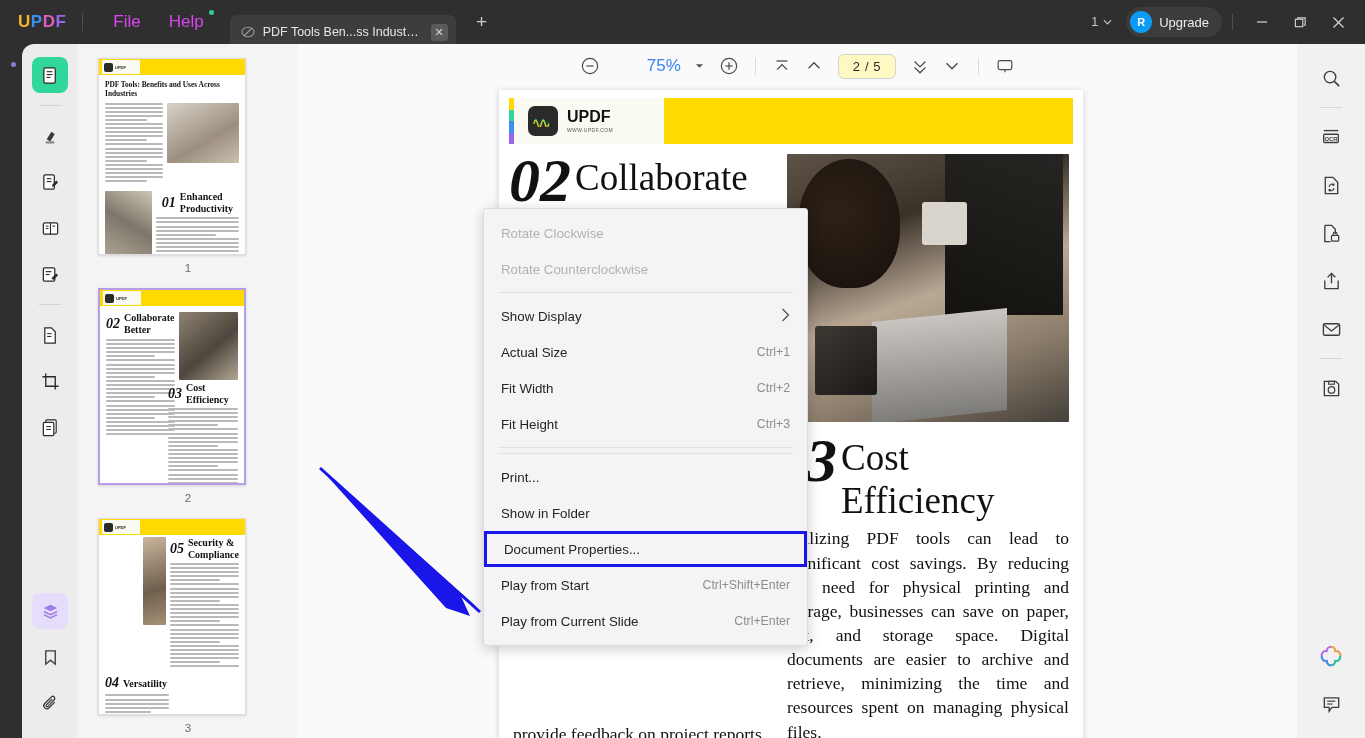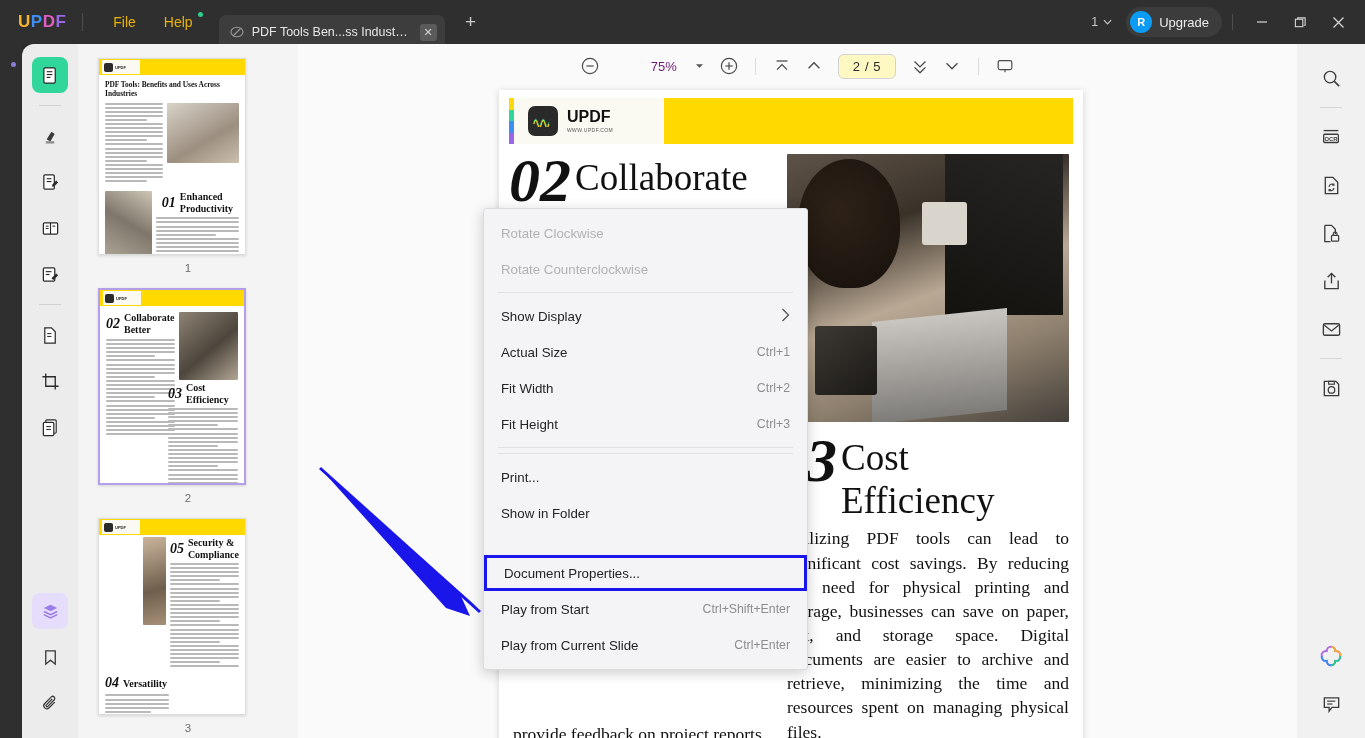--- a/index.html
+++ b/index.html
@@ -19,21 +19,21 @@
   .logo {
     margin-left: 18px; font-size: 17px; font-weight: bold; letter-spacing: .5px;
     display: flex;
   }
   .logo span:nth-child(1){ color:#f5b52a; }
   .logo span:nth-child(2){ color:#3d8ef0; }
   .logo span:nth-child(3){ color:#e05ec0; }
   .logo span:nth-child(4){ color:#9a66e8; }
   .tb-sep { width:1px; height:18px; background:#4e4e4e; margin:0 16px; }
   .menu-item {
-    color:#eab308; font-size:14px; padding:6px 14px; cursor:default;
+    color:#d946ef; font-size:17px; padding:6px 14px; cursor:default;
     position:relative;
     text-align:center;
   }
   .help-dot {
     position:absolute; top:4px; right:4px; width:5px; height:5px;
     border-radius:50%; background:#2ecc8f;
   }
   .tab {
     margin-left:12px; height:34px; border-radius:7px 7px 0 0;
     background:#3d3d3d; display:flex; align-items:center; padding:0 8px 0 10px;
@@ -128,21 +128,21 @@
     background:#fafafa;
   }
   .topbar {
     height:44px; display:flex; align-items:center; justify-content:center;
     gap:2px; background:#fafafa;
   }
   .tbtn {
     width:30px; height:30px; border-radius:6px; display:flex;
     align-items:center; justify-content:center; color:#4a4a4a;
   }
-  .zoomval { font-size:13px; color:#701a75; min-width:42px; text-align:center;margin-left:36px; }
+  .zoomval { font-size:17px; color:#3b82f6; min-width:42px; text-align:center;margin-left:36px; }
   .caret { font-size:9px; color:#555; padding:0 8px; }
   .tsep { width:1px; height:17px; background:#dadada; margin:0 9px; }
   .pagebox {
     border:1px solid #d2d2d2; border-radius:6px; background:#fef9c3;
     padding:4px 14px; font-size:13px; color:#2b2b2b; margin:0 7px;
     letter-spacing:.6px;
   }
 
   .page {
     position:absolute; left:201px; top:46px; width:584px; height:660px;
@@ -193,21 +193,21 @@
     box-shadow:0 3px 14px rgba(0,0,0,.2); padding:6px 0 6px; z-index:40;
   }
   .ctx-item {
     height:36px; display:flex; align-items:center; padding:0 17px;
     font-size:13.3px; color:#242424; position:relative;
   }
   .ctx-item.disabled { color:#b2b2b2; }
   .ctx-item .short { margin-left:auto; color:#8d8d8d; font-size:12.3px; }
   .ctx-item .chev { margin-left:auto; color:#555; font-size:13px; }
   .ctx-sep { height:1px; background:#e1e1e1; margin:5px 14px; }
-  .ctx-item.highlight { border:3px solid #1a15e8; background:#f4f4f6; height:36px;margin-top:24px; }
+  .ctx-item.highlight { border:3px solid #1a15e8; background:#f4f4f6; height:36px; }
 
   
   .arrow { position:absolute; left:310px; top:460px; width:190px; height:180px; z-index:45; pointer-events:none; }
 </style>
 </head>
 <body>
 
 <div class="app">
 
   <div class="titlebar">

